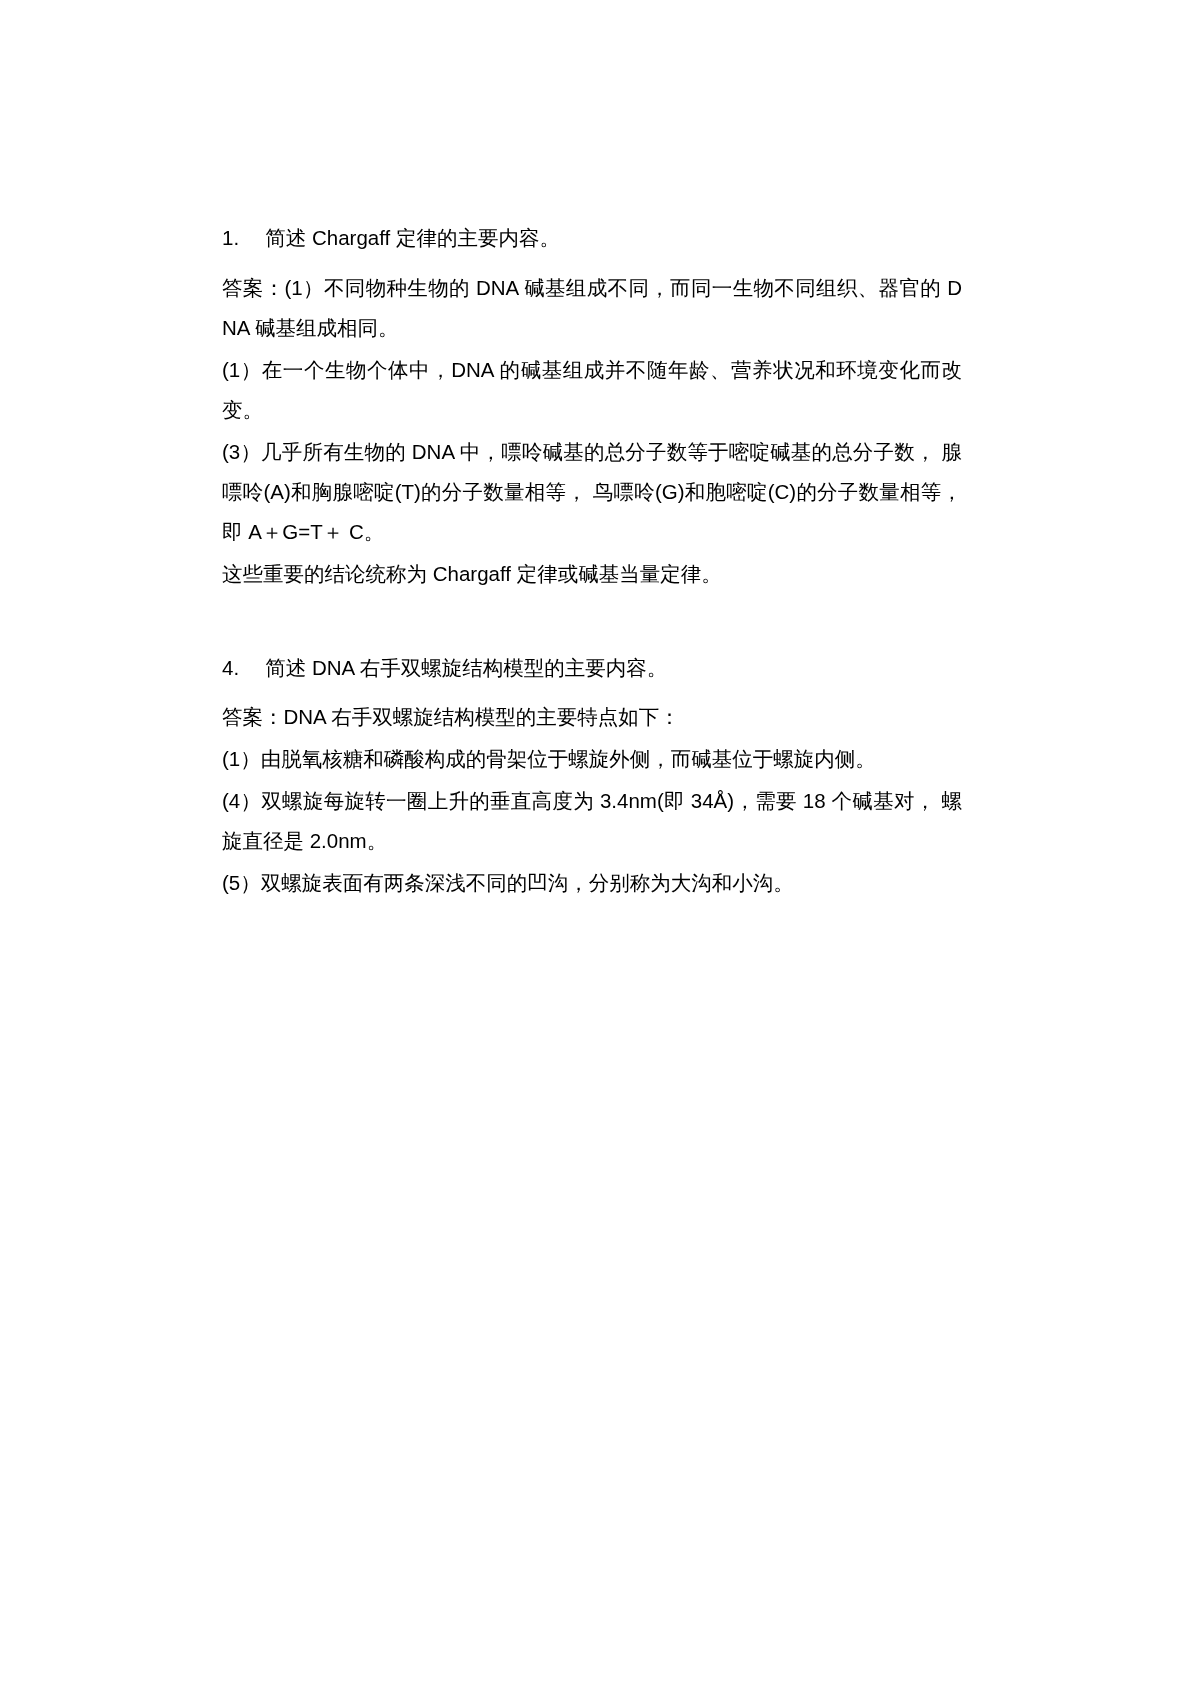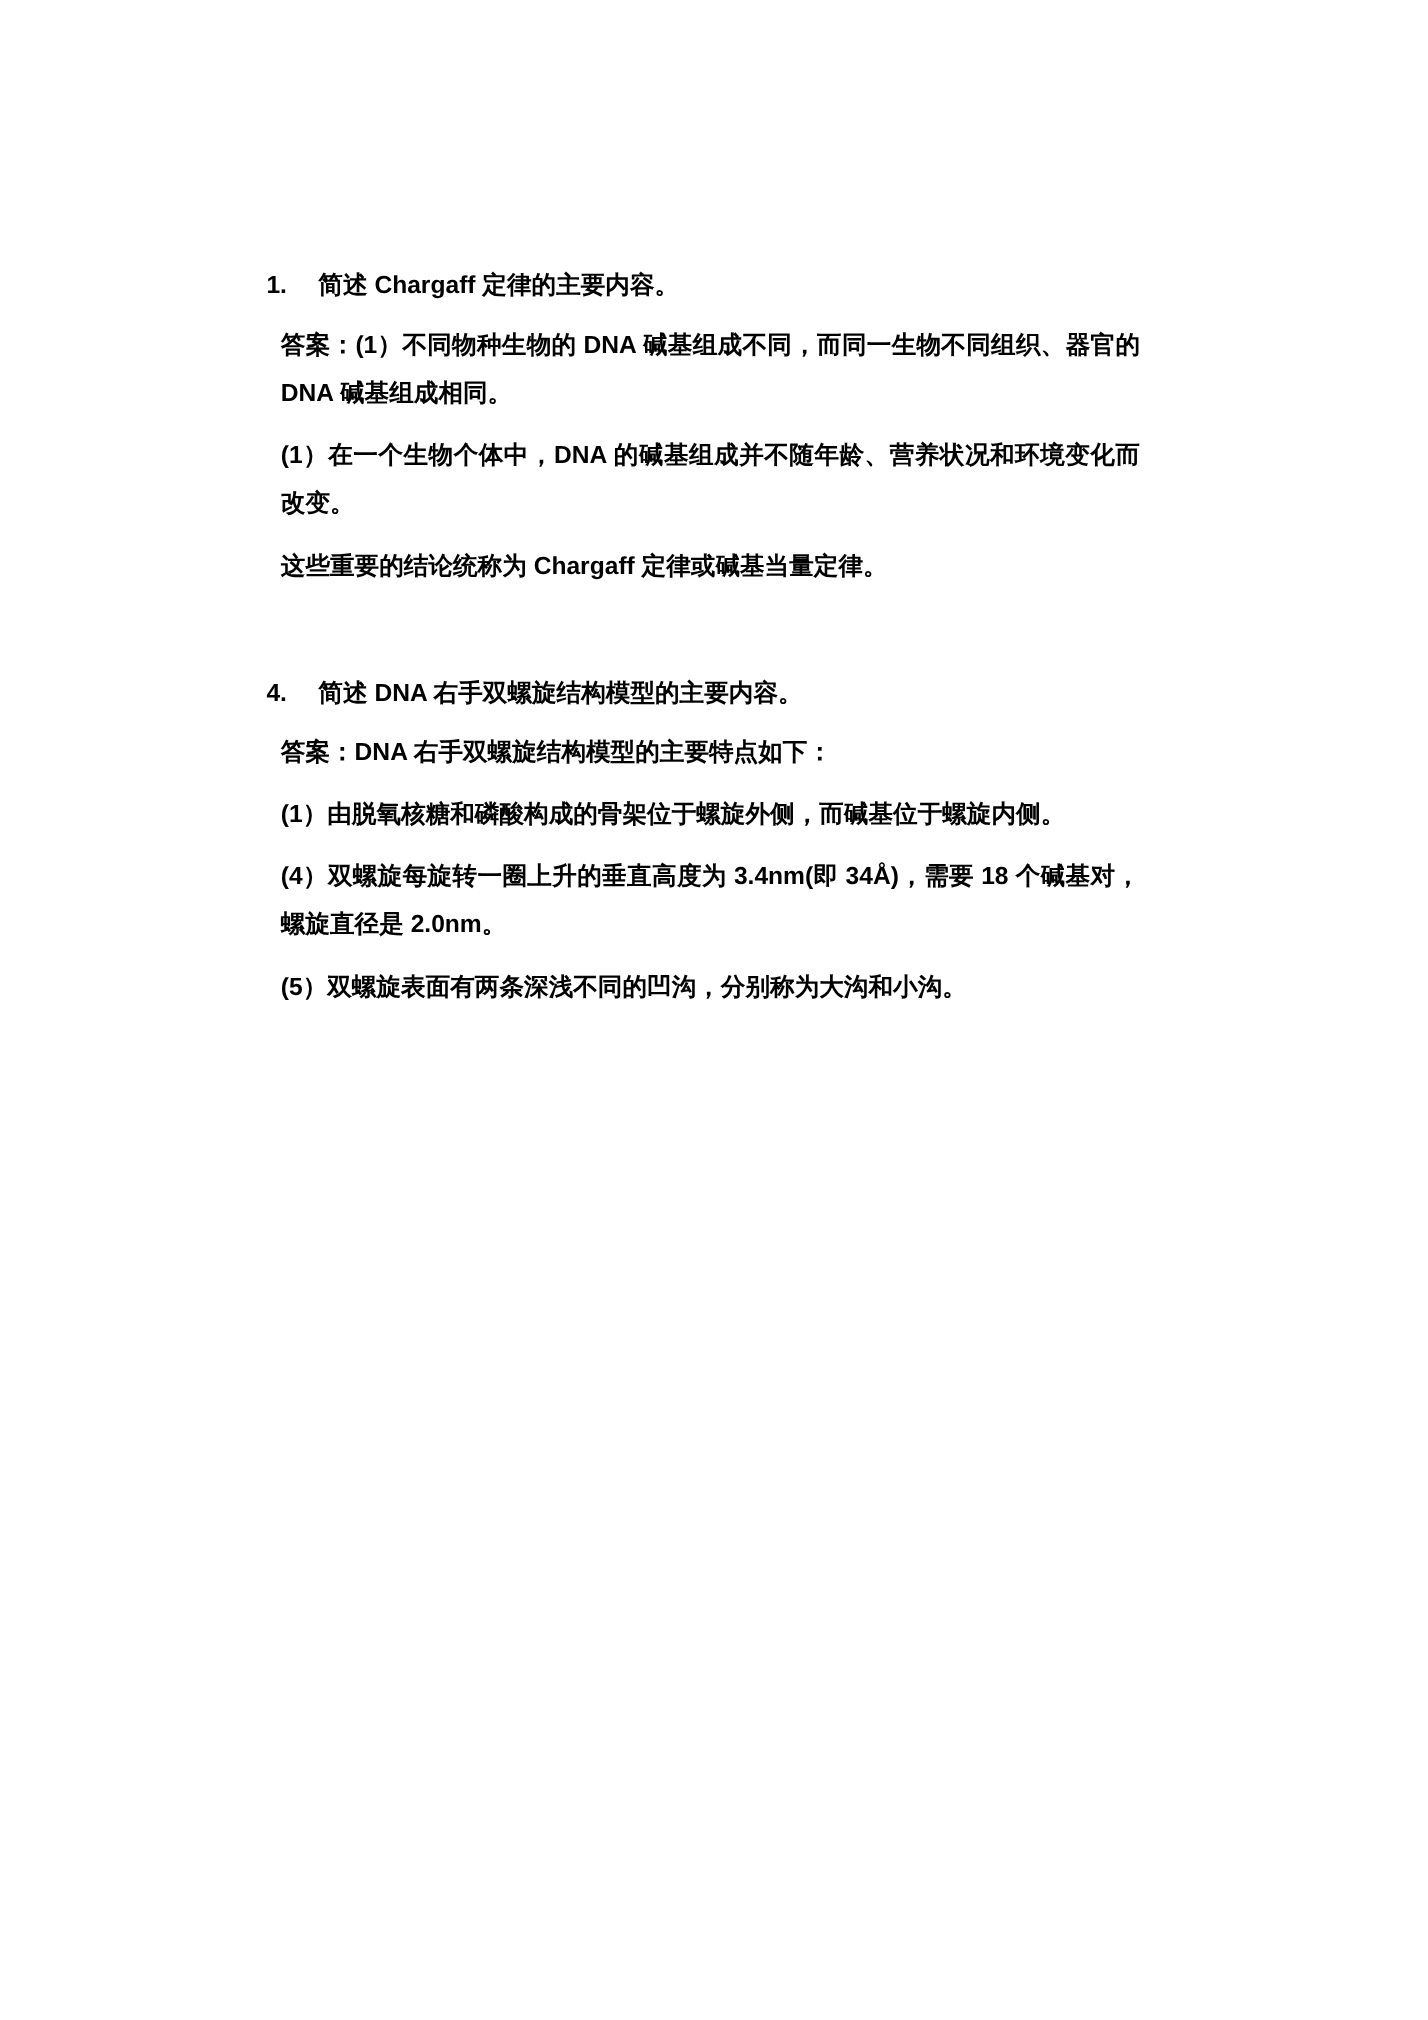--- a/index.html
+++ b/index.html
@@ -13,38 +13,37 @@
     font-family: "Liberation Sans", "DejaVu Sans", sans-serif;
     color: #000000;
     -webkit-font-smoothing: antialiased;
   }
   .page {
     position: relative;
     width: 1190px;
     height: 1438px;
     box-sizing: border-box;
     padding: 222px 225px 0 222px;
-    font-weight: bold;
   }
   .doc {
     width: 740px;
   }
   .q-block {
     margin: 0;
   }
   .q-title {
     font-size: 20.5px;
     line-height: 1.55;
     margin: 0 0 14px 0;
     white-space: pre;
   }
   .para {
     font-size: 20.5px;
     line-height: 1.95;
-    margin: 12px;
+    margin: 0;
     text-align: justify;
     text-justify: inter-ideograph;
     word-break: break-all;
   }
   .para + .para {
     margin-top: 2px;
   }
   .gap {
     height: 58px;
   }
@@ -52,20 +51,21 @@
 </head>
 <body>
 
 <div class="page">
   <div class="doc">
 
     <div class="q-block">
       <p class="q-title">1.  简述 Chargaff 定律的主要内容。</p>
       <p class="para">答案：(1）不同物种生物的 DNA 碱基组成不同，而同一生物不同组织、器官的 DNA 碱基组成相同。</p>
       <p class="para">(1）在一个生物个体中，DNA 的碱基组成并不随年龄、营养状况和环境变化而改变。</p>
+      <p class="para">(3）几乎所有生物的 DNA 中，嘌呤碱基的总分子数等于嘧啶碱基的总分子数， 腺嘌呤(A)和胸腺嘧啶(T)的分子数量相等， 鸟嘌呤(G)和胞嘧啶(C)的分子数量相等， 即 A＋G=T＋ C。</p>
       <p class="para">这些重要的结论统称为 Chargaff 定律或碱基当量定律。</p>
     </div>
 
     <div class="gap"></div>
 
     <div class="q-block">
       <p class="q-title">4.  简述 DNA 右手双螺旋结构模型的主要内容。</p>
       <p class="para">答案：DNA 右手双螺旋结构模型的主要特点如下：</p>
       <p class="para">(1）由脱氧核糖和磷酸构成的骨架位于螺旋外侧，而碱基位于螺旋内侧。</p>
       <p class="para">(4）双螺旋每旋转一圈上升的垂直高度为 3.4nm(即 34Å)，需要 18 个碱基对， 螺旋直径是 2.0nm。</p>

